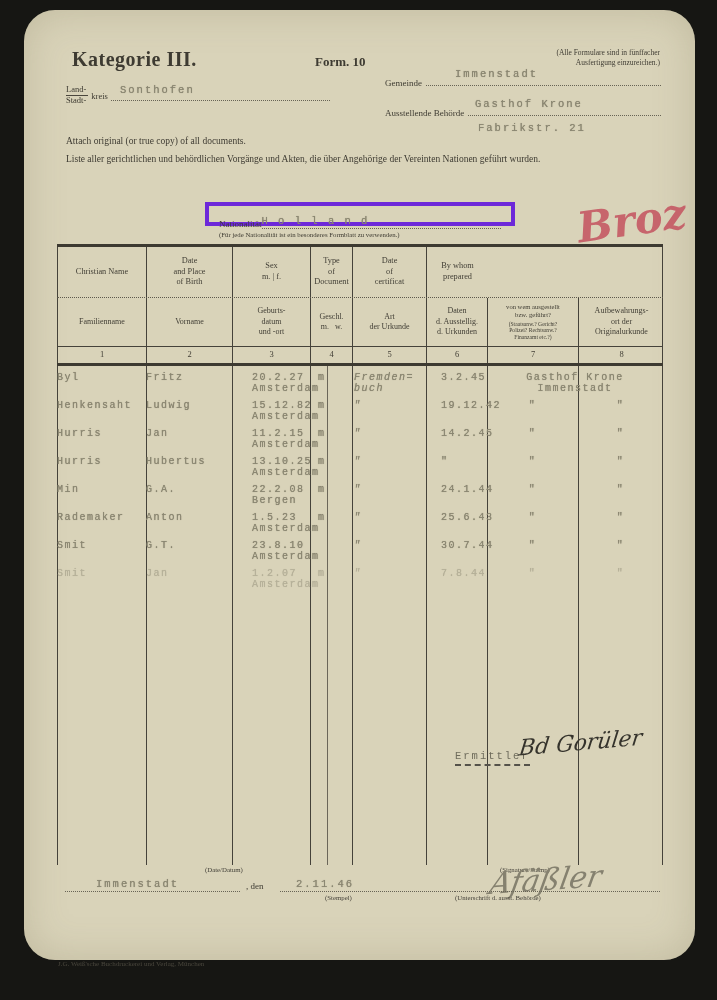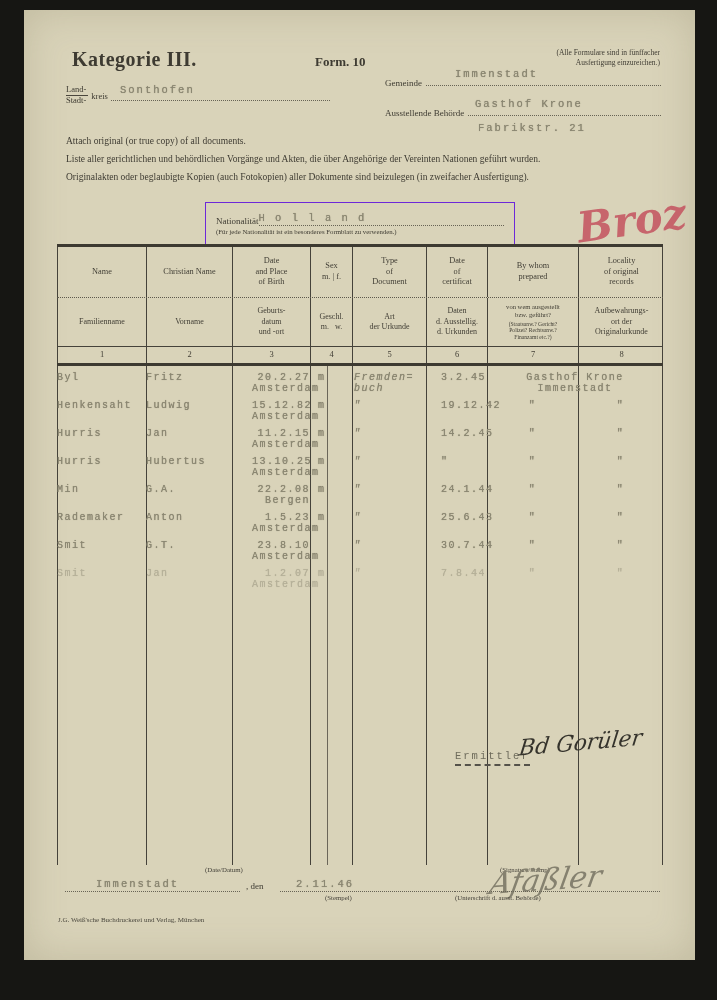--- a/index.html
+++ b/index.html
@@ -1,39 +1,39 @@
 <!DOCTYPE html>
 <html><head>
 <meta charset="utf-8">
 <style>
   html,body{margin:0;padding:0;}
   body{width:717px;height:1000px;background:#161613;position:relative;overflow:hidden;
        font-family:"Liberation Serif",serif;}
   .paper{position:absolute;left:24px;top:10px;width:671px;height:950px;
-         background:#d9d3b9;box-shadow:inset 0 0 40px rgba(120,110,80,.25);}
+         background:#d9d3b9;box-shadow:inset 0 0 40px rgba(120,110,80,.25);border-radius:31px;}
   .abs{position:absolute;}
   .ink{color:#3e3b32;}
   .pre{white-space:pre-line;}
   .typed{font-family:"Liberation Mono",monospace;color:#8b8772;letter-spacing:2px;
          text-shadow:0 0 .7px rgba(120,115,95,.9);font-size:10.5px;}
   .dotted{border-bottom:1px dotted #676355;}
   
   .kategorie{font-size:20px;font-weight:bold;letter-spacing:.5px;}
   .formno{font-size:13px;font-weight:bold;}
   .copies-note{font-size:7.5px;text-align:right;line-height:1.3;}
   .lbl{font-size:9px;}
   .small-lbl{font-size:6.8px;}
   .fieldline{display:flex;align-items:flex-end;}
   .flex1{flex:1;}
   .ls{font-size:8.5px;line-height:1.15;}
   .ls .top{border-bottom:1px solid #4a463c;padding-right:2px;}
   
   .instr{font-size:9.5px;line-height:1.9;}
   
-  .natbox{border:1px solid #6d28d9;width:310px;height:44px;padding:4px 10px 0 10px;box-sizing:border-box;}
+  .natbox{border:4px solid #6d28d9;width:310px;height:24px;padding:4px 10px 0 10px;box-sizing:border-box;}
   .natrow{display:flex;align-items:flex-end;}
   
   .red-note{font-family:"DejaVu Serif",serif;font-style:italic;font-weight:bold;
             color:#c4525f;font-size:42px;transform:rotate(-8deg);opacity:.85;}
   
   .tbl{width:606px;}
   .grid{display:grid;grid-template-columns:89px 86px 78px 42px 74px 61px 91px 85px;
         border-left:1px solid #45423a;border-right:1px solid #45423a;box-sizing:border-box;}
   .grid>div{border-right:1px solid #45423a;}
   .grid>div:last-child{border-right:none;}
@@ -49,21 +49,21 @@
   .tbody{position:relative;height:499px;}
   .body-lines{position:absolute;inset:0;height:100%;}
   .body-lines>div{height:100%;}
   .sex-div{position:absolute;left:270px;top:0;height:100%;width:0;border-left:1px solid rgba(70,66,58,.75);}
   .data-grid{position:absolute;left:0;top:6px;width:606px;display:grid;
              grid-template-columns:89px 86px 78px 42px 74px 61px 91px 85px;}
   .cell{font-family:"Liberation Mono",monospace;color:#8b8772;letter-spacing:1.5px;
         font-size:10px;line-height:11px;white-space:pre-line;margin-bottom:6px;
         text-shadow:0 0 .7px rgba(120,115,95,.9);}
   .c-name,.c-christian{padding-left:0;}
-  .c-birth{padding-left:20px;text-align:right;}
+  .c-birth{padding-left:20px;}
   .c-sex{padding-left:8px;}
   .c-doc{padding-left:2px;font-style:italic;}
   .c-date{padding-left:15px;}
   .c-by,.c-loc{text-align:center;}
   .c-span{grid-column:7/9;text-align:center;}
   .faint{opacity:.45;}
   
   .ermittler{font-family:"Liberation Mono",monospace;color:#6f6c5c;letter-spacing:2px;
              font-size:10.5px;border-bottom:2px dashed #55524a;padding-bottom:2px;}
   .sig{font-family:"DejaVu Serif",serif;font-style:italic;white-space:nowrap;}
@@ -101,57 +101,52 @@
   <div class="abs typed" style="left:451px;top:88px;">Gasthof Krone</div>
   <div class="abs fieldline" style="left:361px;top:98px;width:276px;">
     <div class="lbl ink" style="margin-right:4px;">Ausstellende Behörde</div>
     <div class="flex1 dotted" style="margin-bottom:2px;"></div>
   </div>
   <div class="abs typed" style="left:454px;top:112px;">Fabrikstr. 21</div>
 
   <div class="abs ink instr" style="left:42px;top:122px;width:600px;">
     <div>Attach  original (or true copy) of all documents.</div>
     <div>Liste aller gerichtlichen und behördlichen Vorgänge und Akten, die über Angehörige der Vereinten Nationen geführt wurden.</div>
-    <div>Originalakten oder beglaubigte Kopien (auch Fotokopien) aller Dokumente sind beizulegen (in zweifacher Ausfertigung).</div>
   </div>
 
   <div class="abs natbox" style="left:181px;top:192px;">
     <div class="natrow">
       <div class="lbl ink">Nationalität</div>
       <div class="flex1 dotted" style="text-align:left;">
         <span class="typed">H o l l a n d</span>
       </div>
     </div>
     <div class="small-lbl ink" style="margin-top:2px;">(Für jede Nationalität ist ein besonderes Formblatt zu verwenden.)</div>
   </div>
 
   <div class="abs red-note" style="left:553px;top:186px;">Broz</div>
 
   <div class="abs tbl" style="left:33px;top:234px;">
     <div class="dbl"></div>
 
     <div class="grid hen" style="height:50px;">
-      <div class="hcell pre">Name</div>
       <div class="hcell pre">Christian Name</div>
       <div class="hcell pre">Date
 and Place
 of Birth</div>
       <div class="hcell pre">Sex
 m. | f.</div>
       <div class="hcell pre">Type
 of
 Document</div>
       <div class="hcell pre">Date
 of
 certificat</div>
       <div class="hcell pre">By whom
 prepared</div>
-      <div class="hcell pre">Locality
-of original
-records</div>
     </div>
     <div class="hr-dot"></div>
 
     <div class="grid hde" style="height:48px;">
       <div class="hcell pre">Familienname</div>
       <div class="hcell pre">Vorname</div>
       <div class="hcell pre">Geburts-
 datum
 und -ort</div>
       <div class="hcell pre">Geschl.
@@ -285,14 +280,14 @@
   <div class="abs ink lbl" style="left:222px;top:871px;">, den</div>
   <div class="abs typed" style="left:272px;top:868px;">2.11.46</div>
   <div class="abs dotted" style="left:256px;top:866px;width:175px;height:15px;"></div>
   <div class="abs foot-lbl" style="left:301px;top:884px;">(Stempel)</div>
 
   <div class="abs foot-lbl" style="left:476px;top:856px;">(Signature/Stamp)</div>
   <div class="abs sig sig-pencil" style="left:466px;top:852px;">Afäßler</div>
   <div class="abs dotted" style="left:431px;top:866px;width:205px;height:15px;"></div>
   <div class="abs foot-lbl" style="left:431px;top:884px;">(Unterschrift d. ausst. Behörde)</div>
 
-  <div class="abs printer" style="left:34px;top:906px;">J.G. Weiß'sche Buchdruckerei und Verlag, München</div>
+  <div class="abs printer" style="left:34px;top:950px;">J.G. Weiß'sche Buchdruckerei und Verlag, München</div>
 </div>
 
 </body></html>

